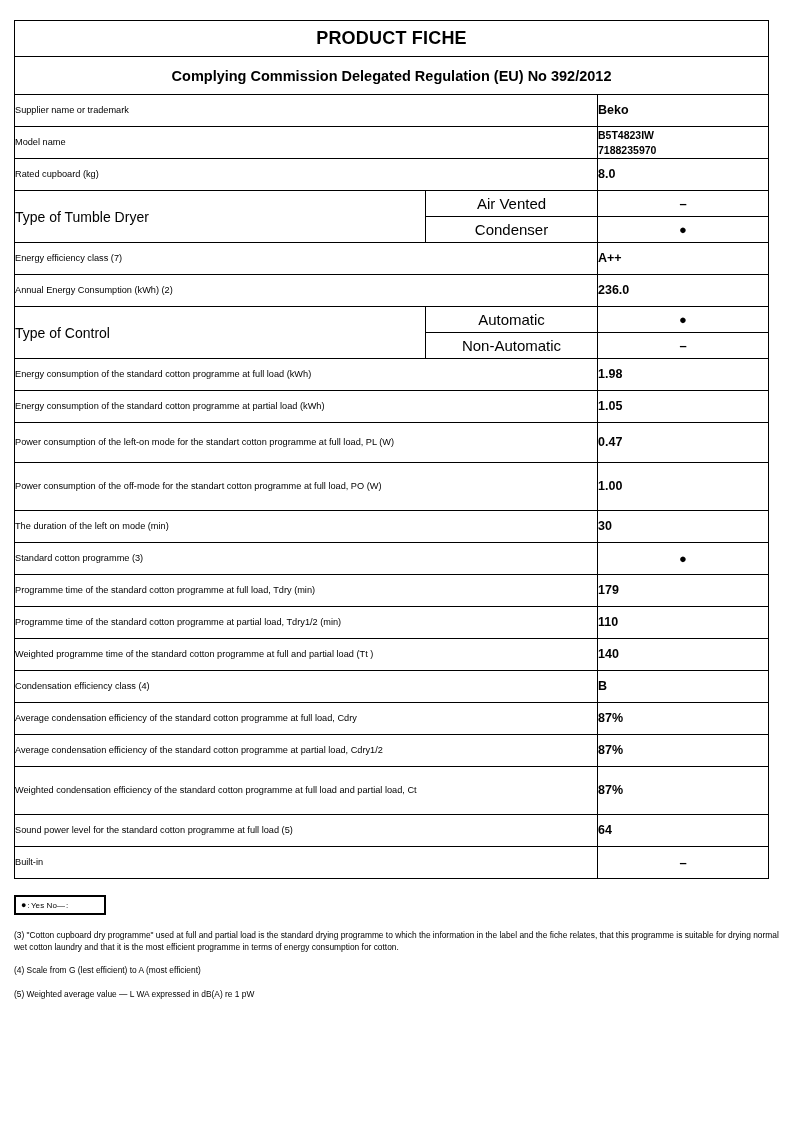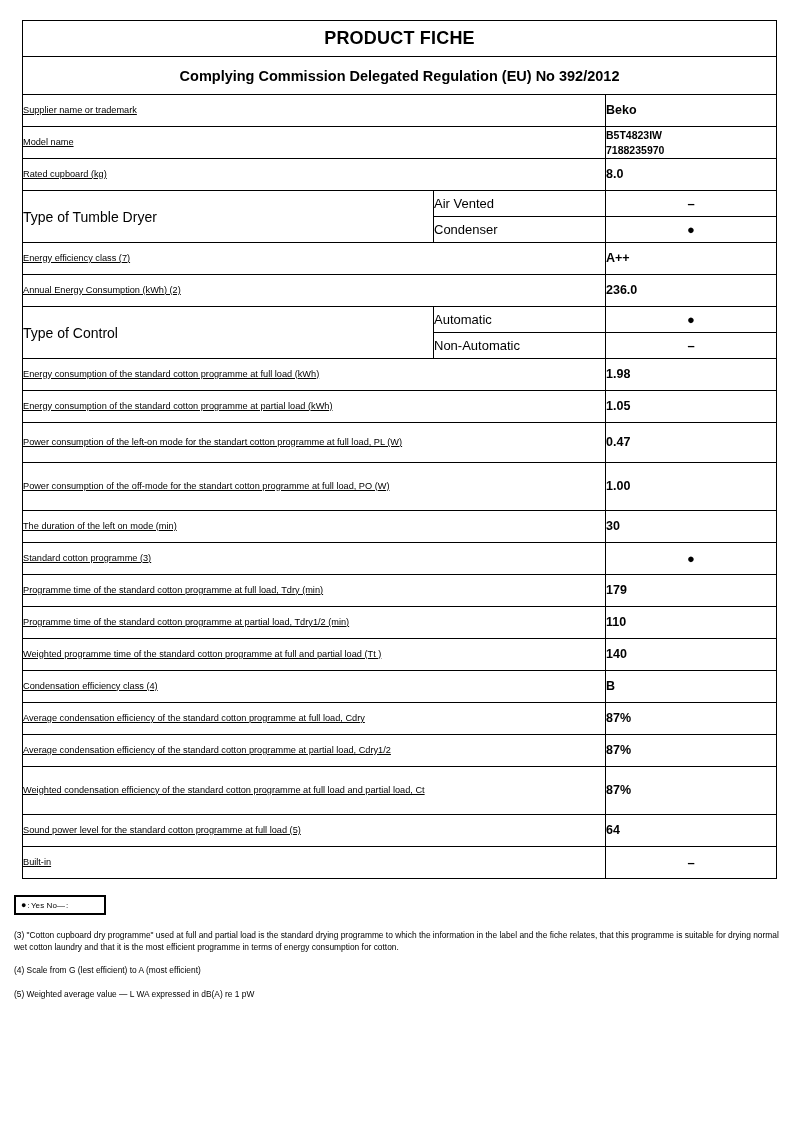--- a/index.html
+++ b/index.html
@@ -22,21 +22,20 @@
     left: 14px;
     top: 20px;
     width: 754px;
   }
 
   
   table.fiche {
     width: 754px;
     border-collapse: collapse;
     table-layout: fixed;
-    margin-left: 8px;
   }
   table.fiche td {
     border: 1.6px solid #000;
     padding: 0;
     vertical-align: middle;
     background: #fff;
   }
 
   .title-cell {
     text-align: center;
@@ -51,32 +50,31 @@
     font-weight: bold;
     height: 38px;
   }
 
   
   .lbl {
     font-size: 9.2px;
     padding: 4px 0 4px 8px;
     text-align: left;
     line-height: 1.25;
-    text-decoration: underline;
   }
   
   .lbl-big {
     font-size: 14px;
     padding: 4px 0 4px 8px;
     text-align: left;
   }
   
   .sub {
-    font-size: 13px;
-    text-align: left;
+    font-size: 15px;
+    text-align: center;
     padding: 4px 2px;
   }
   
   .val {
     font-size: 12.5px;
     font-weight: bold;
     text-align: left;
     padding: 4px 2px;
     line-height: 1.25;
   }

